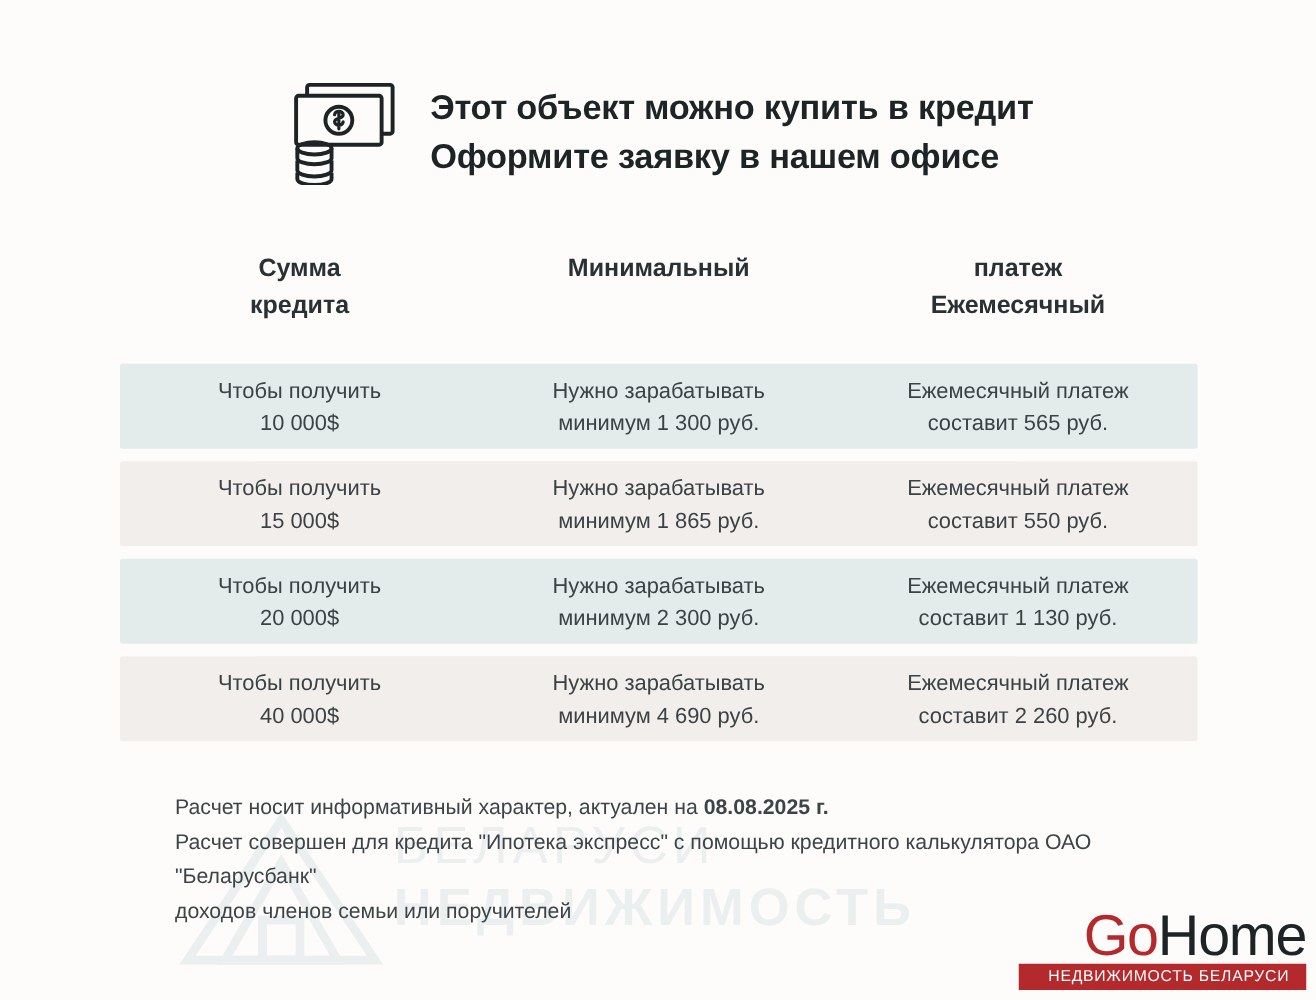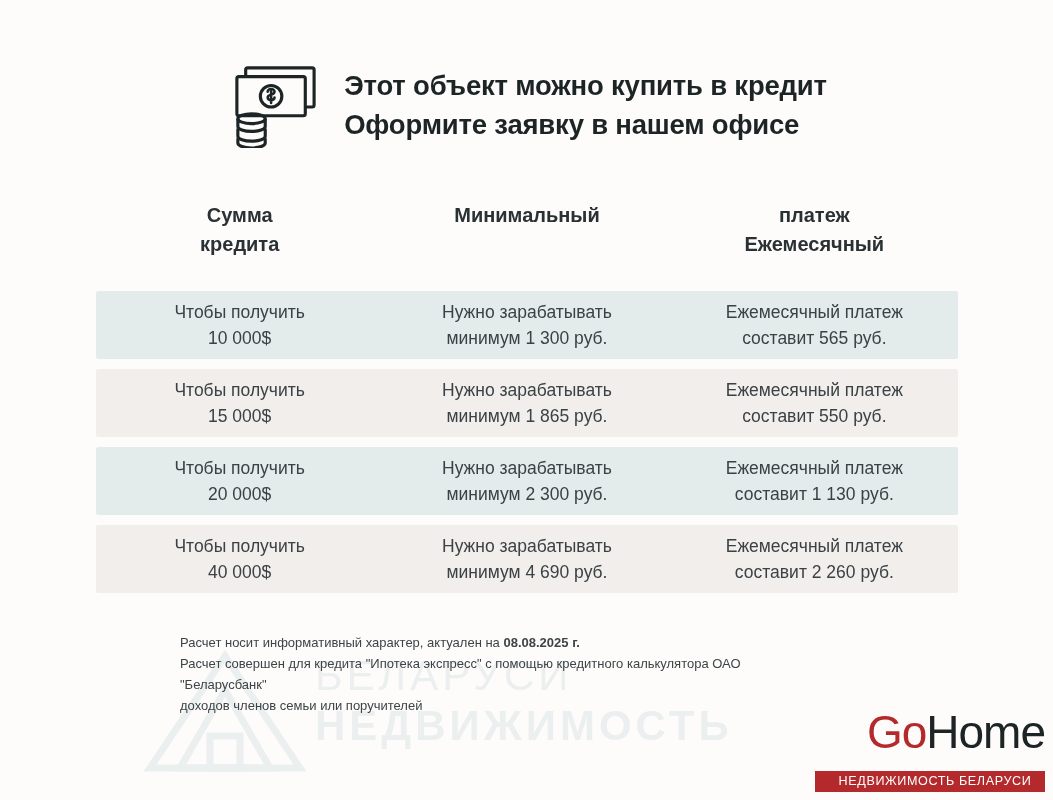--- a/index.html
+++ b/index.html
@@ -121,24 +121,23 @@
     color: #3a4245;
     text-align: center;
   }
 
   
   .notes {
     position: absolute;
     left: 140px;
     top: 632px;
     width: 790px;
-    font-size: 13px;
+    font-size: 17px;
     line-height: 1.62;
     color: #3c4447;
-    margin-left: 40px;
   }
   .notes p { margin: 0; }
   .notes b { font-weight: bold; }
 
   
   .gohome {
     position: absolute;
     right: 8px;
     bottom: 8px;
     width: 230px;
@@ -147,21 +146,21 @@
   .gohome-word {
     font-size: 46px;
     font-weight: normal;
     line-height: 1;
     letter-spacing: -1px;
     white-space: nowrap;
   }
   .gohome-word .go { color: #b3292c; }
   .gohome-word .home { color: #1d2426; }
   .gohome-sub {
-    margin-top: 16px;
+    margin-top: 0;
     background: #b3292c;
     color: #ffffff;
     font-size: 12.6px;
     letter-spacing: 0.6px;
     padding: 3px 6px 4px 16px;
     display: block;
     text-align: center;
     white-space: nowrap;
   }
 </style>

